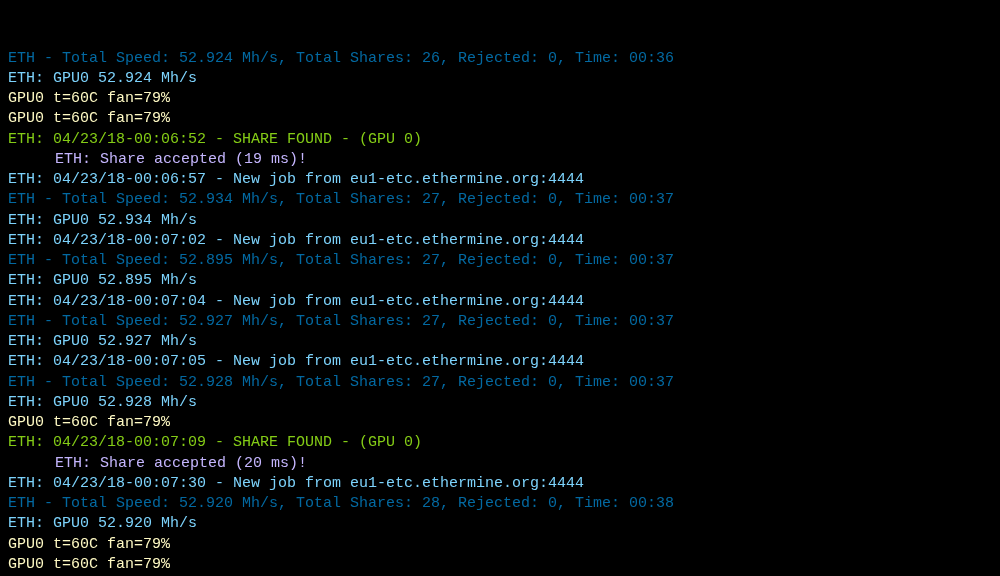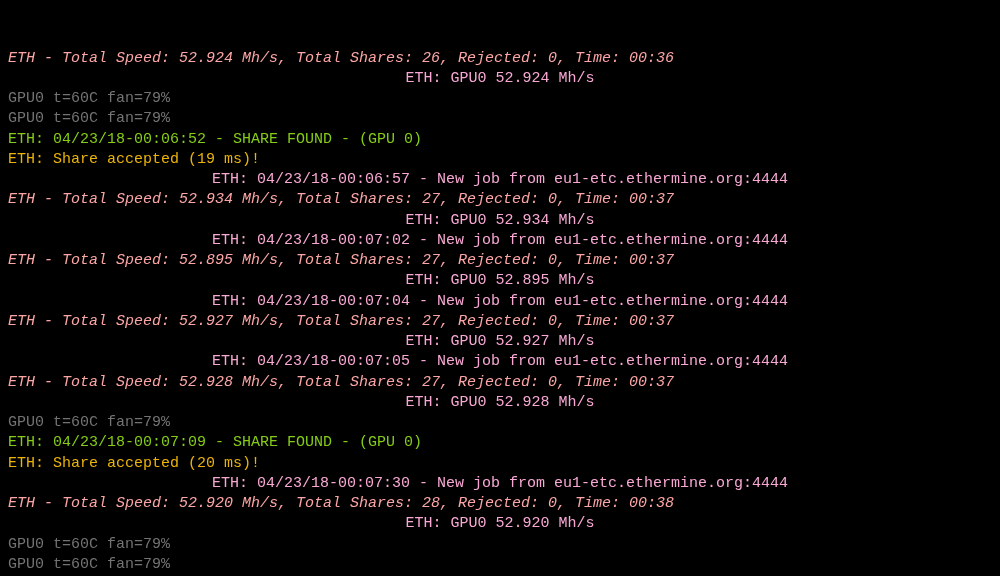--- a/index.html
+++ b/index.html
@@ -11,25 +11,25 @@
       color: #c0c0c0;
       padding: 8px;
       width: 1000px;
       height: 576px;
       overflow: hidden;
     }
     .terminal {
       white-space: pre;
     }
     .line { display: block; }
-    .yellow { color: #fca5a5; font-style: italic; }
-    .white { color: #f9a8d4; text-align: center; }
-    .cyan { color: #737373; }
+    .yellow { color: #0369a1; }
+    .white { color: #7dd3fc; }
+    .cyan { color: #fef9c3; }
     .magenta { color: #84cc16; }
-    .green { color: #eab308; }
+    .green { color: #c4b5fd; margin-left: 47px; }
   </style>
 </head>
 <body>
 
 <div class="terminal">
   <div id="lines-container"><span class="line yellow">ETH - Total Speed: 52.924 Mh/s, Total Shares: 26, Rejected: 0, Time: 00:36</span><span class="line white">ETH: GPU0 52.924 Mh/s</span><span class="line cyan">GPU0 t=60C fan=79%</span><span class="line cyan">GPU0 t=60C fan=79%</span><span class="line magenta">ETH: 04/23/18-00:06:52 - SHARE FOUND - (GPU 0)</span><span class="line green">ETH: Share accepted (19 ms)!</span><span class="line white">ETH: 04/23/18-00:06:57 - New job from eu1-etc.ethermine.org:4444</span><span class="line yellow">ETH - Total Speed: 52.934 Mh/s, Total Shares: 27, Rejected: 0, Time: 00:37</span><span class="line white">ETH: GPU0 52.934 Mh/s</span><span class="line white">ETH: 04/23/18-00:07:02 - New job from eu1-etc.ethermine.org:4444</span><span class="line yellow">ETH - Total Speed: 52.895 Mh/s, Total Shares: 27, Rejected: 0, Time: 00:37</span><span class="line white">ETH: GPU0 52.895 Mh/s</span><span class="line white">ETH: 04/23/18-00:07:04 - New job from eu1-etc.ethermine.org:4444</span><span class="line yellow">ETH - Total Speed: 52.927 Mh/s, Total Shares: 27, Rejected: 0, Time: 00:37</span><span class="line white">ETH: GPU0 52.927 Mh/s</span><span class="line white">ETH: 04/23/18-00:07:05 - New job from eu1-etc.ethermine.org:4444</span><span class="line yellow">ETH - Total Speed: 52.928 Mh/s, Total Shares: 27, Rejected: 0, Time: 00:37</span><span class="line white">ETH: GPU0 52.928 Mh/s</span><span class="line cyan">GPU0 t=60C fan=79%</span><span class="line magenta">ETH: 04/23/18-00:07:09 - SHARE FOUND - (GPU 0)</span><span class="line green">ETH: Share accepted (20 ms)!</span><span class="line white">ETH: 04/23/18-00:07:30 - New job from eu1-etc.ethermine.org:4444</span><span class="line yellow">ETH - Total Speed: 52.920 Mh/s, Total Shares: 28, Rejected: 0, Time: 00:38</span><span class="line white">ETH: GPU0 52.920 Mh/s</span><span class="line cyan">GPU0 t=60C fan=79%</span><span class="line cyan">GPU0 t=60C fan=79%</span><span class="line white">ETH: 04/23/18-00:08:25 - New job from eu1-etc.ethermine.org:4444</span></div>
   
   
 </div>
 

